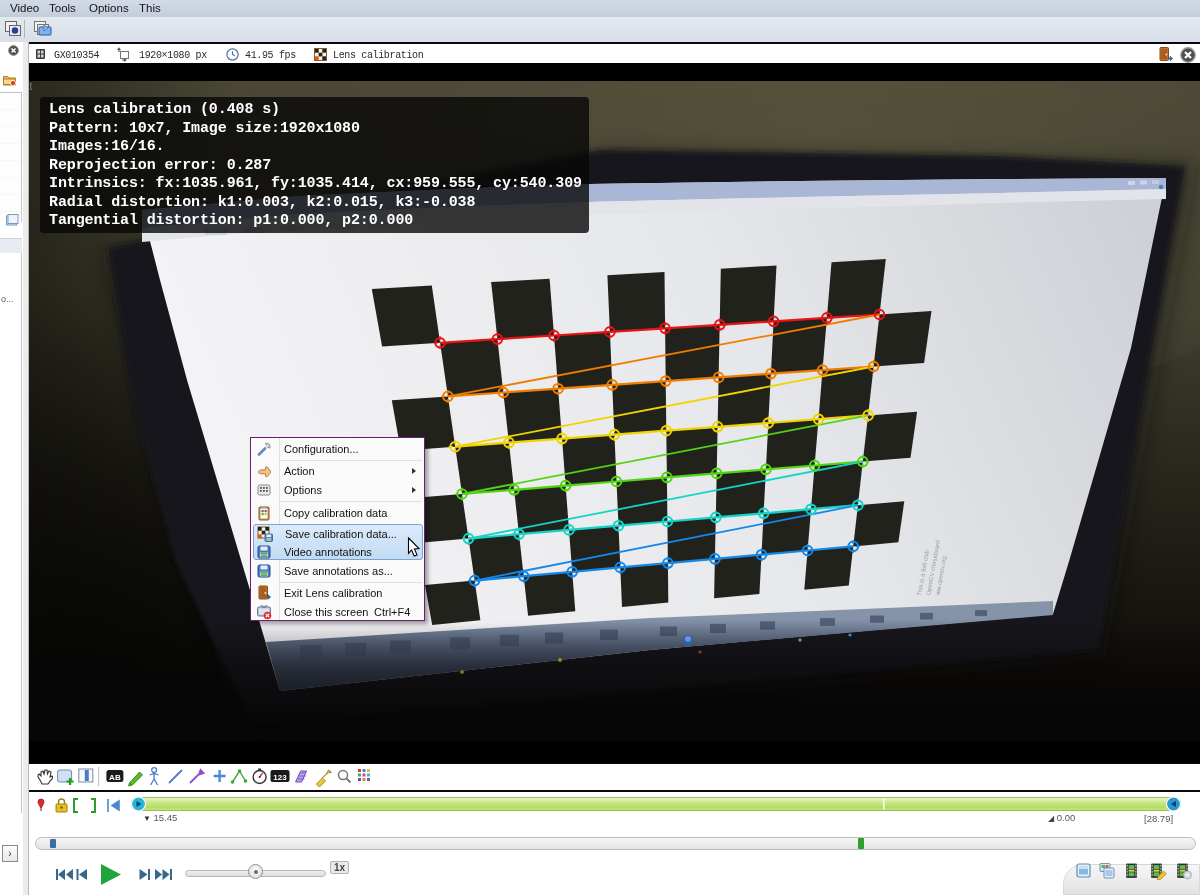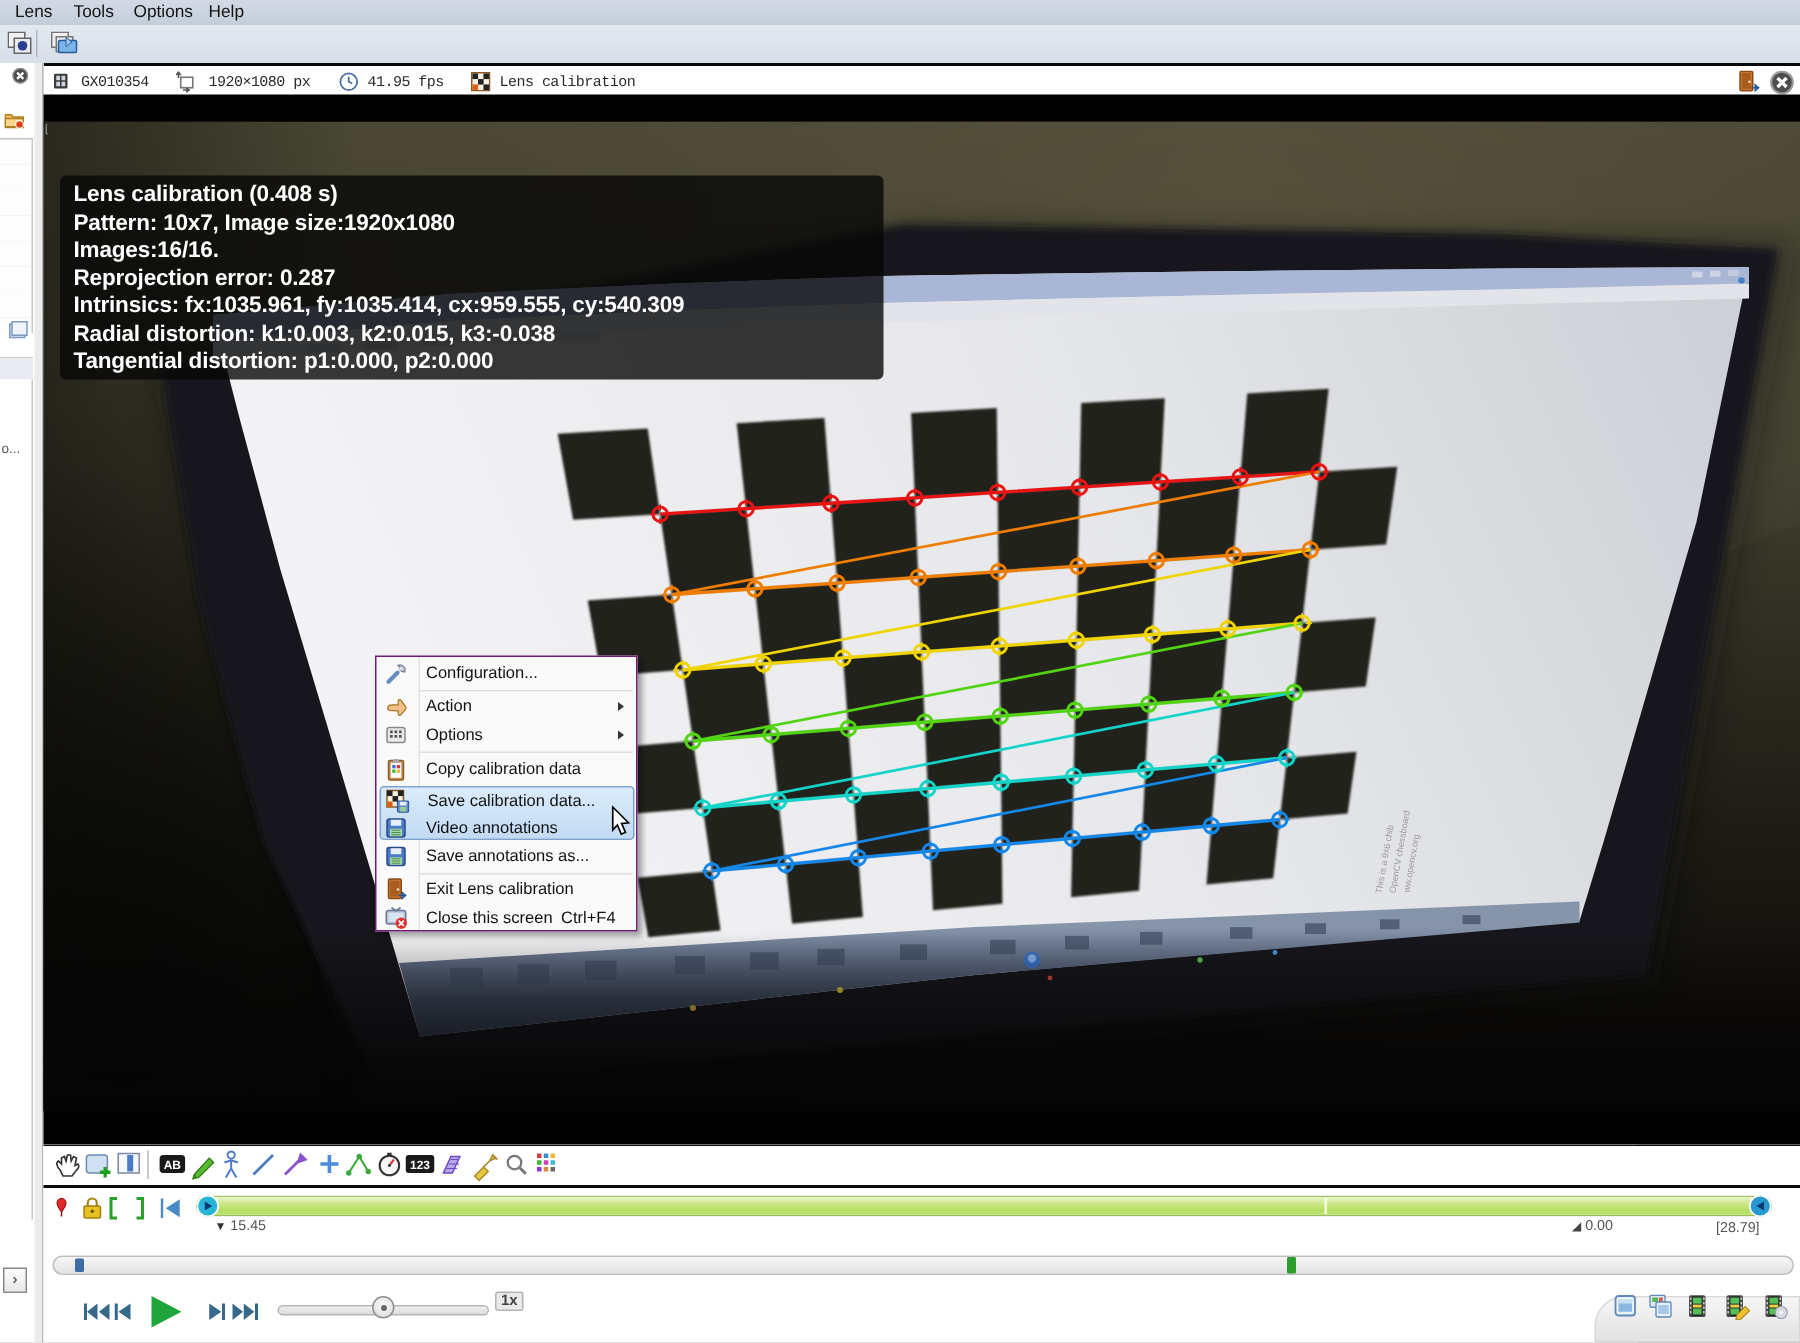--- a/index.html
+++ b/index.html
@@ -5,40 +5,40 @@
 html,body{width:1200px;height:895px;overflow:hidden;background:#fff;font-family:"Liberation Sans",sans-serif;}
 .abs{position:absolute;}
 #stage{position:absolute;top:0;left:0;width:1200px;height:895px;}
 #menubar{top:0;left:0;width:1200px;height:17px;background:linear-gradient(#d3dae6,#c3cdda);font-size:11.5px;color:#141414;}
 #menubar span{position:absolute;top:2px;}
 #toolbar{top:17px;left:0;width:1200px;height:25px;background:linear-gradient(#e4e9f0,#d8deea);}
 #inforow{top:42px;left:29px;width:1171px;height:21px;background:#fff;border-top:2px solid #0a0a0a;}
 #inforow .t{position:absolute;top:5.5px;font-family:"Liberation Mono",monospace;font-size:10px;color:#2a2a2a;letter-spacing:-0.35px;}
 #sidebar{top:42px;left:0;width:29px;height:853px;background:#fff;}
 #videoarea{top:63px;left:29px;width:1171px;height:700px;background:#000;}
-#overlaybox{left:11px;top:34px;width:549px;height:136px;border-radius:4px;background:rgba(8,8,8,0.8);color:#fff;font-family:Liberation Sans, sans-serif;font-size:15px;font-weight:bold;line-height:18.55px;padding:4px 0 0 9px;white-space:pre;letter-spacing:-0.12px;margin-top:20px;}
+#overlaybox{left:11px;top:34px;width:549px;height:136px;border-radius:4px;background:rgba(8,8,8,0.8);color:#fff;font-family:Liberation Mono, monospace;font-size:15px;font-weight:bold;line-height:18.55px;padding:4px 0 0 9px;white-space:pre;letter-spacing:-0.12px;}
 #ctxmenu{left:221px;top:374px;width:175px;height:184px;background:#fafafa;border:1px solid #701a75;box-shadow:3px 3px 4px rgba(0,0,0,0.35);font-size:11px;color:#111;}
 #ctxmenu .it{position:absolute;left:2px;width:170px;height:19px;line-height:19px;}
 #ctxmenu .it .lb{position:absolute;left:31px;top:0;}
 #ctxmenu .it .ic{position:absolute;left:3px;top:1px;width:16px;height:16px;}
 #ctxmenu .sep{position:absolute;left:28px;width:143px;height:1px;background:#e0e0e0;}
 #ctxmenu .arr{position:absolute;right:7px;top:6px;width:0;height:0;border-left:4px solid #333;border-top:3.5px solid transparent;border-bottom:3.5px solid transparent;}
 .hl{background:linear-gradient(#dcebfc,#c1dbf3);border:1px solid #7da2ce;border-radius:3px;}
 #botbar{top:763px;left:29px;width:1063px;height:132px;background:#fff;}
 .brow{position:absolute;left:0;width:1171px;}
 #cur{pointer-events:none;}
 .mono{font-family:Liberation Sans, sans-serif;}
 </style></head>
 <body>
 <div id="stage">
 <div class="abs" id="menubar">
-      <span style="left:10px">Lens</span>
+      <span style="left:10px">Video</span>
       <span style="left:49px">Tools</span>
       <span style="left:89px">Options</span>
-      <span style="left:139px">Help</span>
+      <span style="left:139px">This</span>
     </div>
 <div class="abs" id="toolbar">
  <svg class="abs" style="left:5px;top:4px" width="52" height="17" viewBox="0 0 52 17">
   <rect x="0.5" y="0.5" width="11" height="10" fill="#f2f2f2" stroke="#666"></rect>
   <rect x="4.5" y="4.5" width="11" height="10" fill="#e8eaf2" stroke="#666"></rect>
   <circle cx="10" cy="9.5" r="3.2" fill="#2a3d8f"></circle>
   <rect x="29.5" y="0.5" width="11" height="10" fill="#f2f2f2" stroke="#777"></rect>
   <rect x="32.5" y="3.5" width="11" height="10" fill="#e8eaf2" stroke="#777"></rect>
   <rect x="34" y="6" width="12" height="8" rx="1" fill="#7ab4e8" stroke="#2a5a9a"></rect>
   <path d="M39 4l4 3-4 3z" fill="#9ac8f0" stroke="#2a5a9a" stroke-width="0.6"></path>

